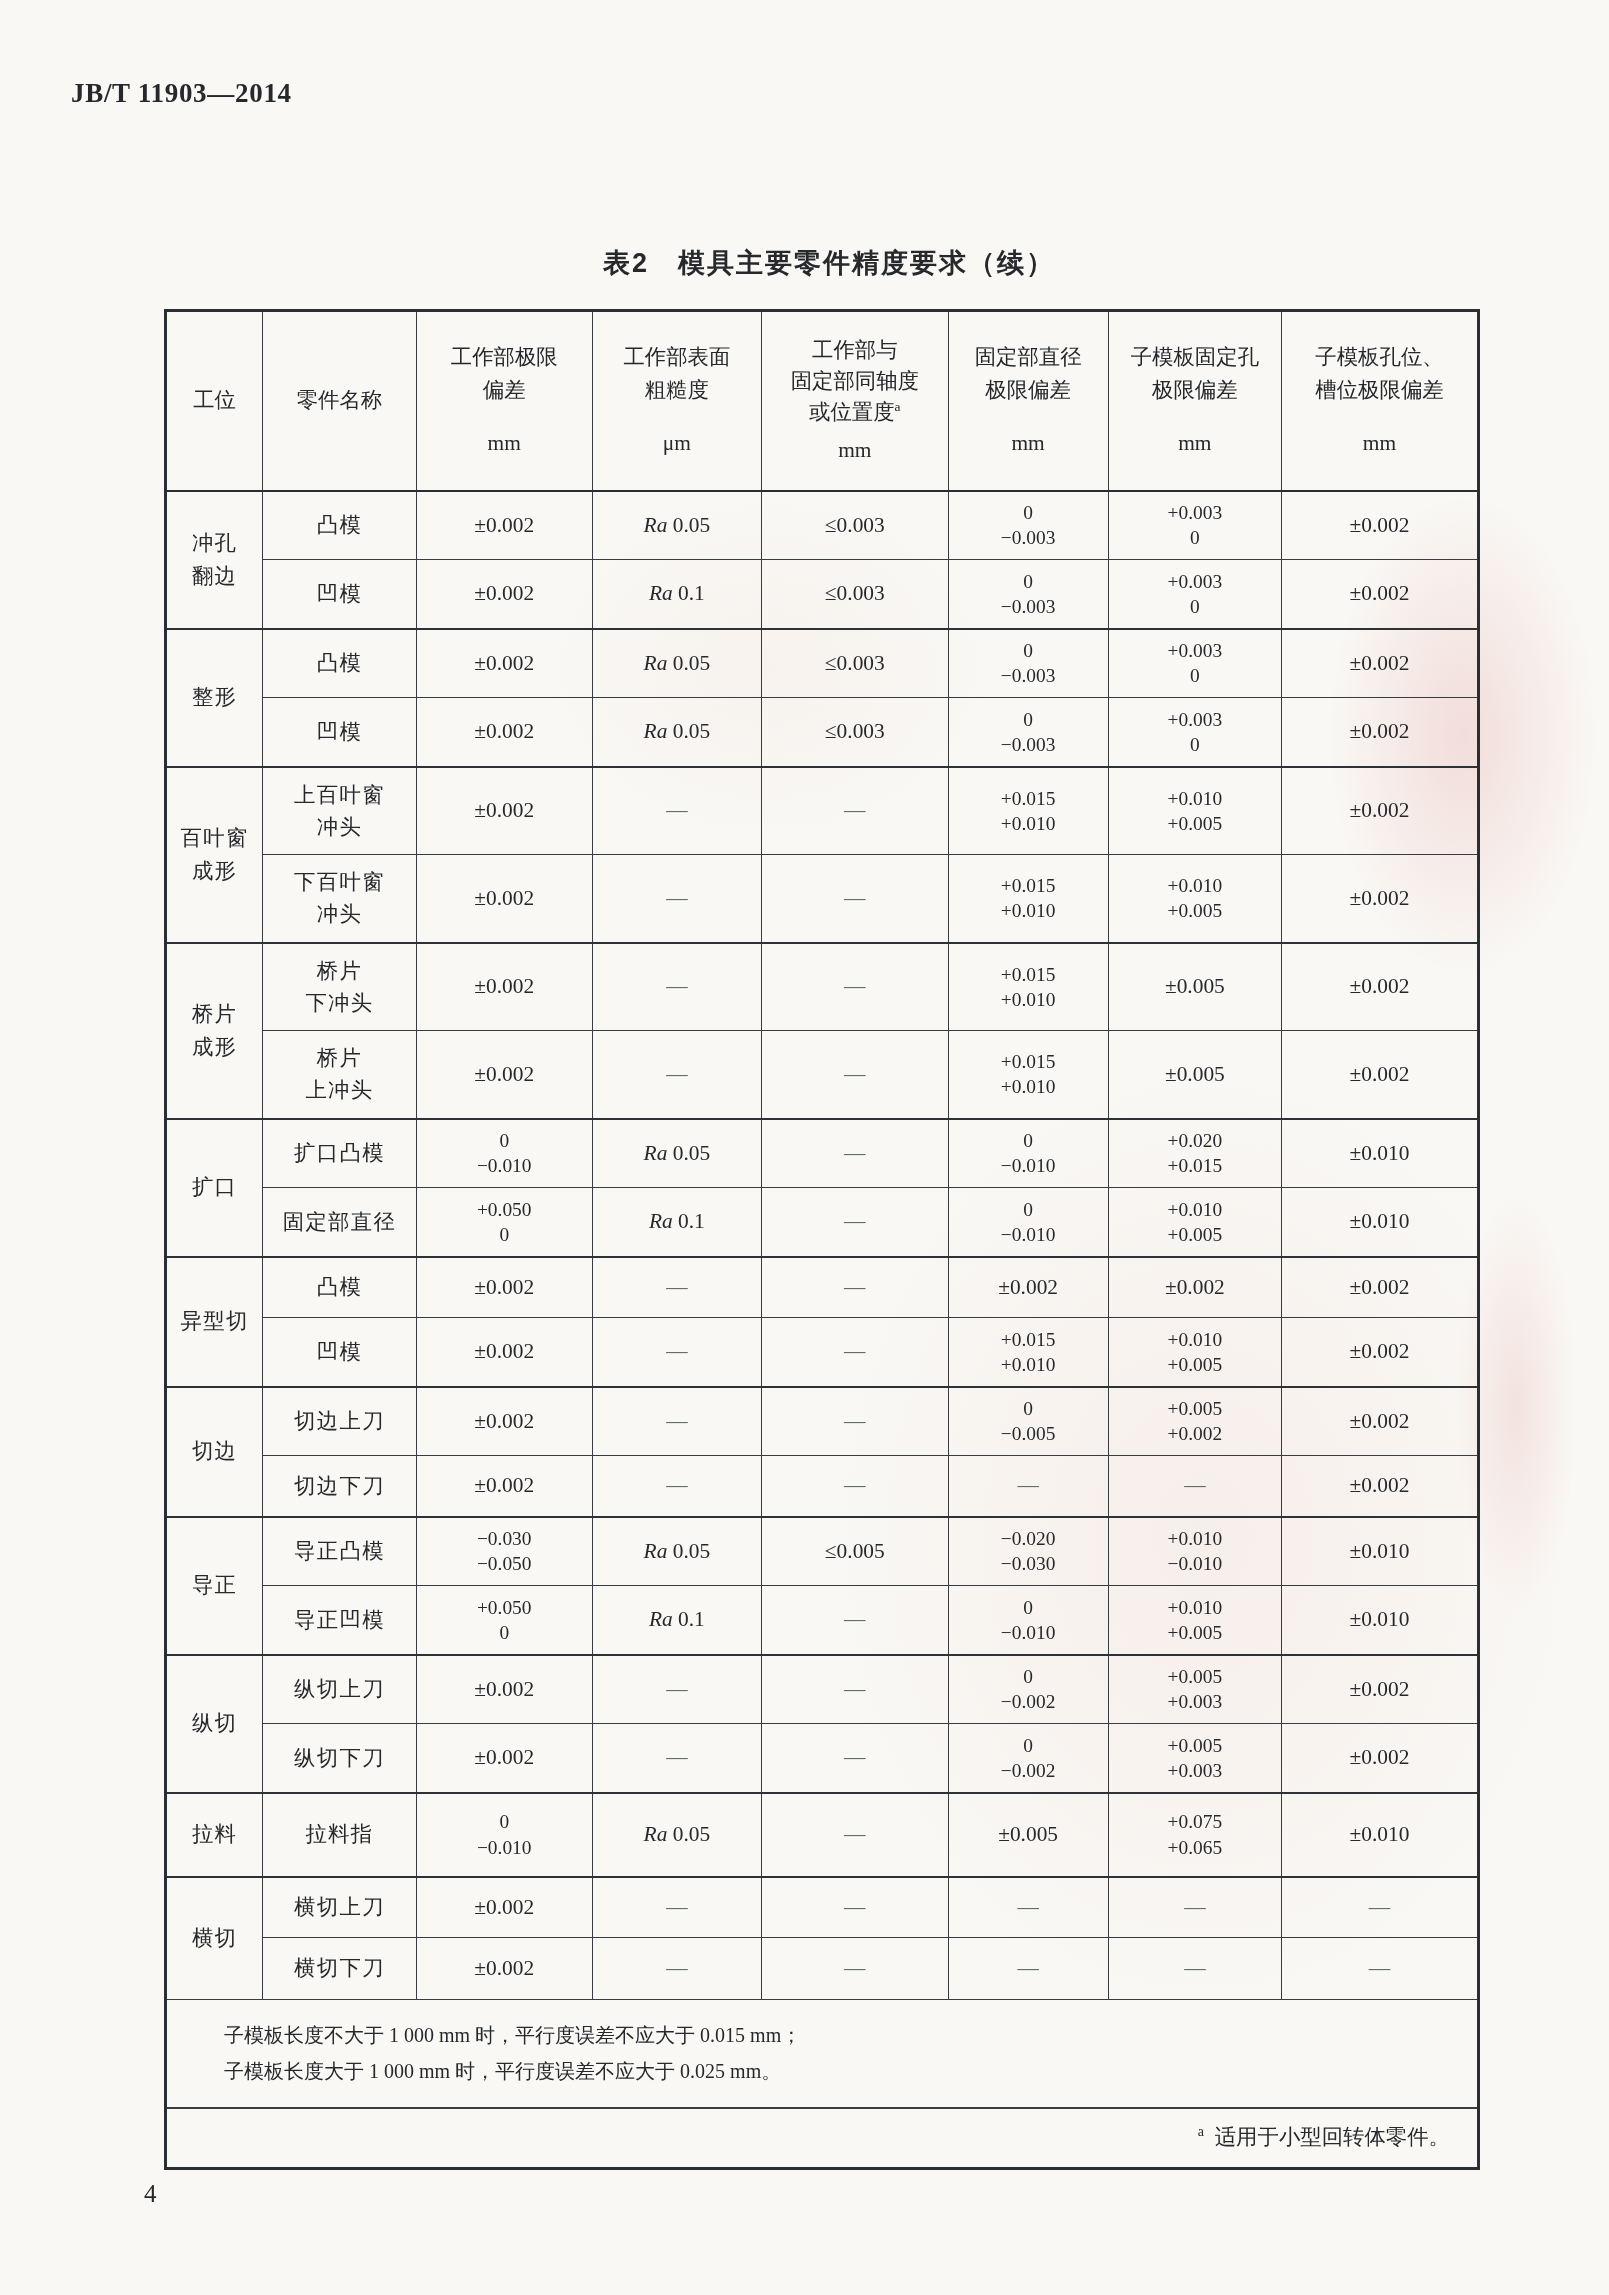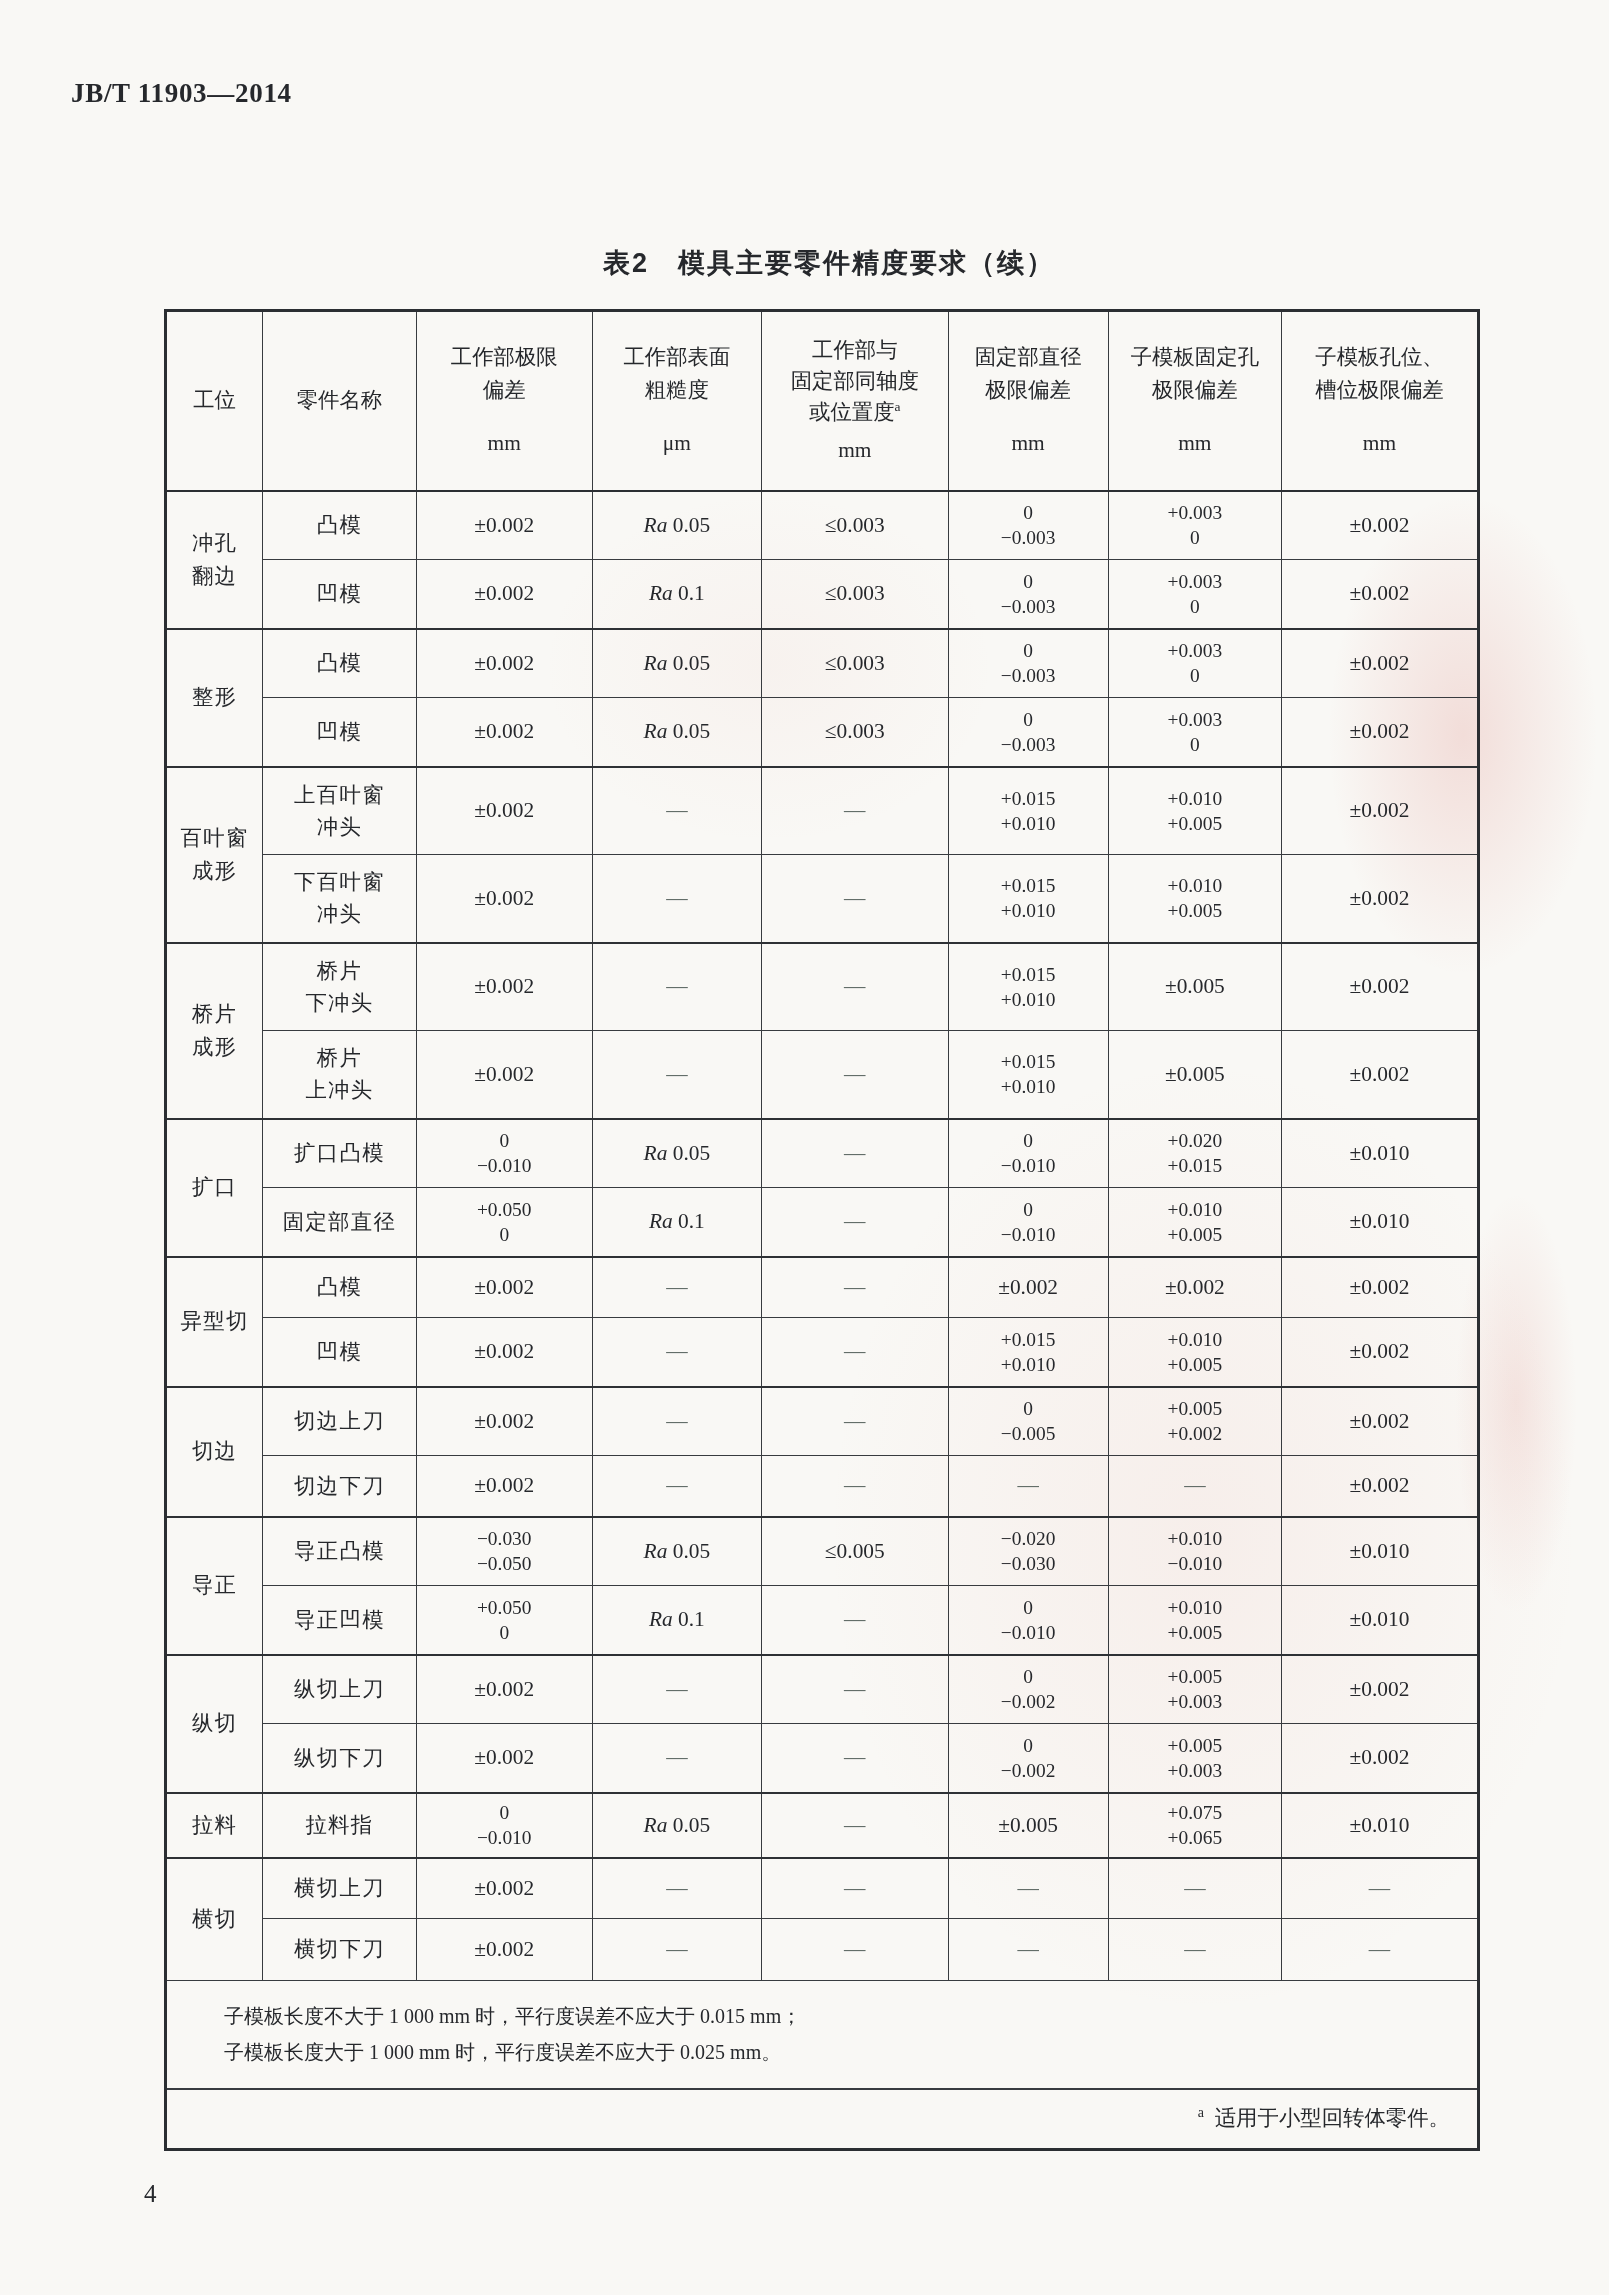--- a/index.html
+++ b/index.html
@@ -361,21 +361,21 @@
             <td class="pname">
               <div>纵切下刀</div>
             </td>
             <td>±0.002</td>
             <td class="dash">—</td>
             <td class="dash">—</td>
             <td><div class="stack"><div>0</div><div>−0.002</div></div></td>
             <td><div class="stack"><div>+0.005</div><div>+0.003</div></div></td>
             <td>±0.002</td>
           </tr>
-          <tr class="gs" style="height: 65px;">
+          <tr class="gs" style="height: 84px;">
             <td rowspan="1" class="station">
               <div>拉料</div>
             </td>
             <td class="pname">
               <div>拉料指</div>
             </td>
             <td><div class="stack"><div>0</div><div>−0.010</div></div></td>
             <td><i>Ra</i> 0.05</td>
             <td class="dash">—</td>
             <td>±0.005</td>

